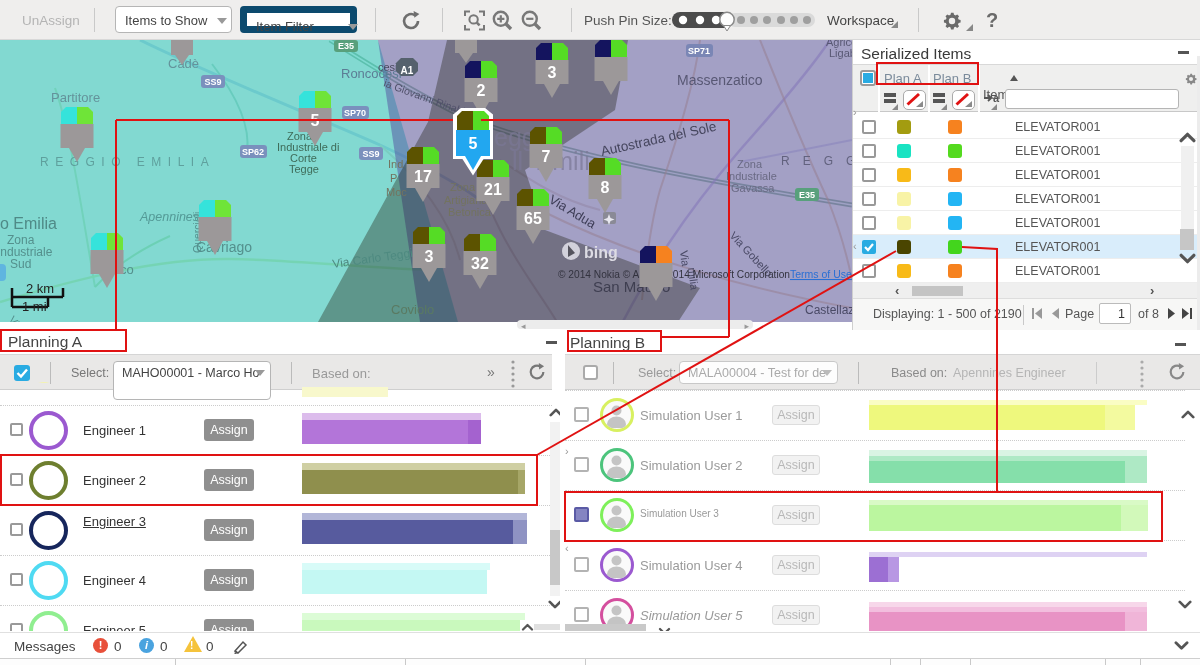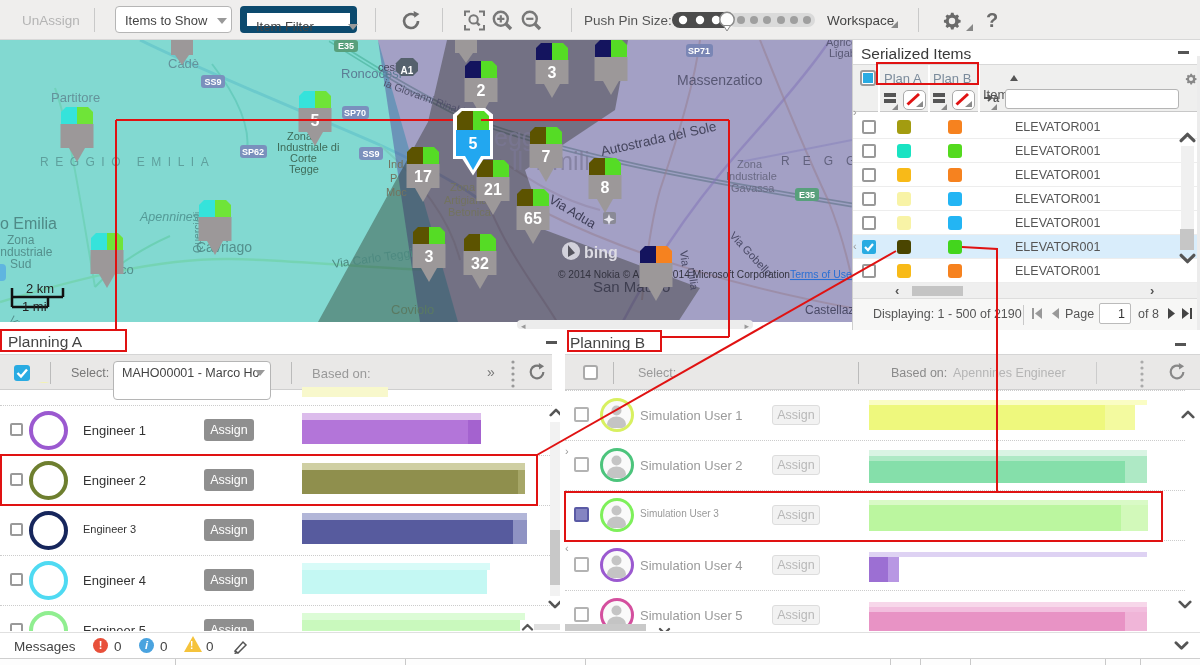--- a/index.html
+++ b/index.html
@@ -445,21 +445,21 @@
   <div class="abs" style="left:10px;top:143px;width:13px;height:13px;border:2px solid #999;border-radius:2px;background:#fff;"></div>
   <div class="abs" style="left:29px;top:131px;width:39px;height:39px;border:4px solid #6e7f2f;border-radius:50%;background:#fff;"></div>
   <div class="abs" style="left:83px;top:143px;font-size:13px;color:#333;">Engineer 2</div>
   <div class="abs" style="left:204px;top:139px;width:50px;height:22px;background:#8f8f8f;border-radius:3px;color:#fff;font-size:12.5px;text-align:center;line-height:22px;">Assign</div>
   <div class="abs" style="left:302px;top:133px;width:223px;height:7px;background:#cfcfa3;"></div>
   <div class="abs" style="left:302px;top:140px;width:216px;height:24px;background:#8f8f4d;"></div>
   <div class="abs" style="left:518px;top:140px;width:7px;height:24px;background:#a6a667;"></div>
   <div class="abs" style="left:0;top:175px;width:552px;height:0;border-top:1px dotted #ccc;"></div>
   <div class="abs" style="left:10px;top:193px;width:13px;height:13px;border:2px solid #999;border-radius:2px;background:#fff;"></div>
   <div class="abs" style="left:29px;top:181px;width:39px;height:39px;border:4px solid #16265c;border-radius:50%;background:#fff;"></div>
-  <div class="abs" style="left:83px;top:193px;font-size:11px;color:#333;">Engineer 3</div>
+  <div class="abs" style="left:83px;top:184px;font-size:13px;color:#333;text-decoration:underline;">Engineer 3</div>
   <div class="abs" style="left:204px;top:189px;width:50px;height:22px;background:#8f8f8f;border-radius:3px;color:#fff;font-size:12.5px;text-align:center;line-height:22px;">Assign</div>
   <div class="abs" style="left:302px;top:183px;width:225px;height:7px;background:#b2b6d8;"></div>
   <div class="abs" style="left:302px;top:190px;width:211px;height:24px;background:#575b9e;"></div>
   <div class="abs" style="left:513px;top:190px;width:14px;height:24px;background:#8f93c3;"></div>
   <div class="abs" style="left:0;top:225px;width:552px;height:0;border-top:1px dotted #ccc;"></div>
   <div class="abs" style="left:10px;top:243px;width:13px;height:13px;border:2px solid #999;border-radius:2px;background:#fff;"></div>
   <div class="abs" style="left:29px;top:231px;width:39px;height:39px;border:4px solid #4fdaf2;border-radius:50%;background:#fff;"></div>
   <div class="abs" style="left:83px;top:243px;font-size:13px;color:#333;">Engineer 4</div>
   <div class="abs" style="left:204px;top:239px;width:50px;height:22px;background:#8f8f8f;border-radius:3px;color:#fff;font-size:12.5px;text-align:center;line-height:22px;">Assign</div>
   <div class="abs" style="left:302px;top:233px;width:188px;height:7px;background:#d8fbf8;"></div>
@@ -487,20 +487,24 @@
  <div class="abs" style="left:534px;top:294px;width:26px;height:6px;background:#e0e0e0;"></div>
 </div>
 
 <div class="abs" style="left:565px;top:330px;width:635px;height:301px;background:#fff;overflow:hidden;">
  <div class="abs" style="left:5px;top:4px;font-size:15.5px;color:#444;">Planning B</div>
  <div class="abs" style="left:610px;top:13px;width:11px;height:2.5px;background:#555;"></div>
  <div class="abs" style="left:0;top:24px;width:635px;height:36px;background:#e9e8e7;border-top:1px solid #d5d5d5;border-bottom:1px solid #cfcfcf;">
   <div class="abs" style="left:18px;top:10px;width:15px;height:15px;border:2px solid #aaa;border-radius:3px;background:#fff;"></div>
   <div class="sep" style="left:48px;top:7px;height:22px;background:#bbb;"></div>
   <div class="abs" style="left:73px;top:11px;font-size:12.5px;color:#999;">Select:</div>
+  <div class="abs" style="left:114px;top:6px;width:159px;height:23px;background:#fdfdfd;border:1px solid #c8c8c8;border-radius:4px;overflow:hidden;">
+    <div class="abs" style="left:8px;top:4px;font-size:12.5px;color:#aaa;white-space:nowrap;">MALA00004 - Test for de</div>
+    <div class="abs" style="left:142px;top:8px;width:0;height:0;border-left:5px solid transparent;border-right:5px solid transparent;border-top:6px solid #bbb;"></div>
+  </div>
   <div class="sep" style="left:293px;top:7px;height:22px;background:#bbb;"></div>
   <div class="abs" style="left:326px;top:11px;font-size:12.5px;color:#8a8a8a;">Based on:</div>
   <div class="abs" style="left:388px;top:11px;font-size:12.5px;color:#b5b5b5;">Apennines Engineer</div>
   <div class="sep" style="left:531px;top:7px;height:22px;background:#ccc;"></div>
   <svg class="abs" style="left:574px;top:4px;" width="6" height="30" viewBox="0 0 6 30">
     <circle cx="3" cy="3" r="1.6" fill="#aaa"></circle>
         <circle cx="3" cy="9" r="1.6" fill="#aaa"></circle>
         <circle cx="3" cy="15" r="1.6" fill="#aaa"></circle>
         <circle cx="3" cy="21" r="1.6" fill="#aaa"></circle>
         <circle cx="3" cy="27" r="1.6" fill="#aaa"></circle>
@@ -565,21 +569,21 @@
     <div class="abs" style="left:304px;top:227px;width:19px;height:25px;background:#9c6fd3;"></div>
     <div class="abs" style="left:323px;top:227px;width:11px;height:25px;background:#b897e3;"></div>
   <div class="abs" style="left:0;top:260px;width:620px;height:0;border-top:1px dotted #ccc;"></div>
   <div class="abs" style="left:9px;top:277px;width:15px;height:15px;border:2px solid #b3b3b3;border-radius:2px;background:#fff;"></div>
   <div class="abs" style="left:35px;top:268px;width:34px;height:34px;border:3.5px solid #d44f9e;border-radius:50%;background:#fafafa;overflow:hidden;">
     <svg width="27" height="27" viewBox="0 0 27 27">
         <circle cx="13.5" cy="9.5" r="5" fill="#c4c4c4"></circle>
         <ellipse cx="13.5" cy="23" rx="9.5" ry="7.5" fill="#c4c4c4"></ellipse>
       </svg>
   </div>
-  <div class="abs" style="left:75px;top:278px;font-size:13px;color:#9a9a9a;">Simulation User 5</div>
+  <div class="abs" style="left:75px;top:278px;font-size:13px;color:#9a9a9a;font-style:italic;">Simulation User 5</div>
   <div class="abs" style="left:207px;top:275px;width:48px;height:20px;background:#f2f2f2;border:1px solid #ddd;border-radius:3px;color:#b8b8b8;font-size:12.5px;text-align:center;line-height:19px;">Assign</div>
   <div class="abs" style="left:304px;top:272px;width:278px;height:5px;background:#f7d7ea;"></div>
     <div class="abs" style="left:304px;top:277px;width:278px;height:5px;background:#f2bede;"></div>
     <div class="abs" style="left:304px;top:282px;width:256px;height:19px;background:#e893c5;"></div>
     <div class="abs" style="left:560px;top:282px;width:22px;height:19px;background:#f0b5d8;"></div>
  <svg class="abs" style="left:616px;top:78px;" width="14" height="13" viewBox="0 0 16 14">
       <path class="chev" d="M2 10 L8 4 L14 10"></path>
     </svg>
  <svg class="abs" style="left:613px;top:268px;" width="14" height="13" viewBox="0 0 16 14">
       <path class="chev" d="M2 4 L8 10 L14 4"></path>

